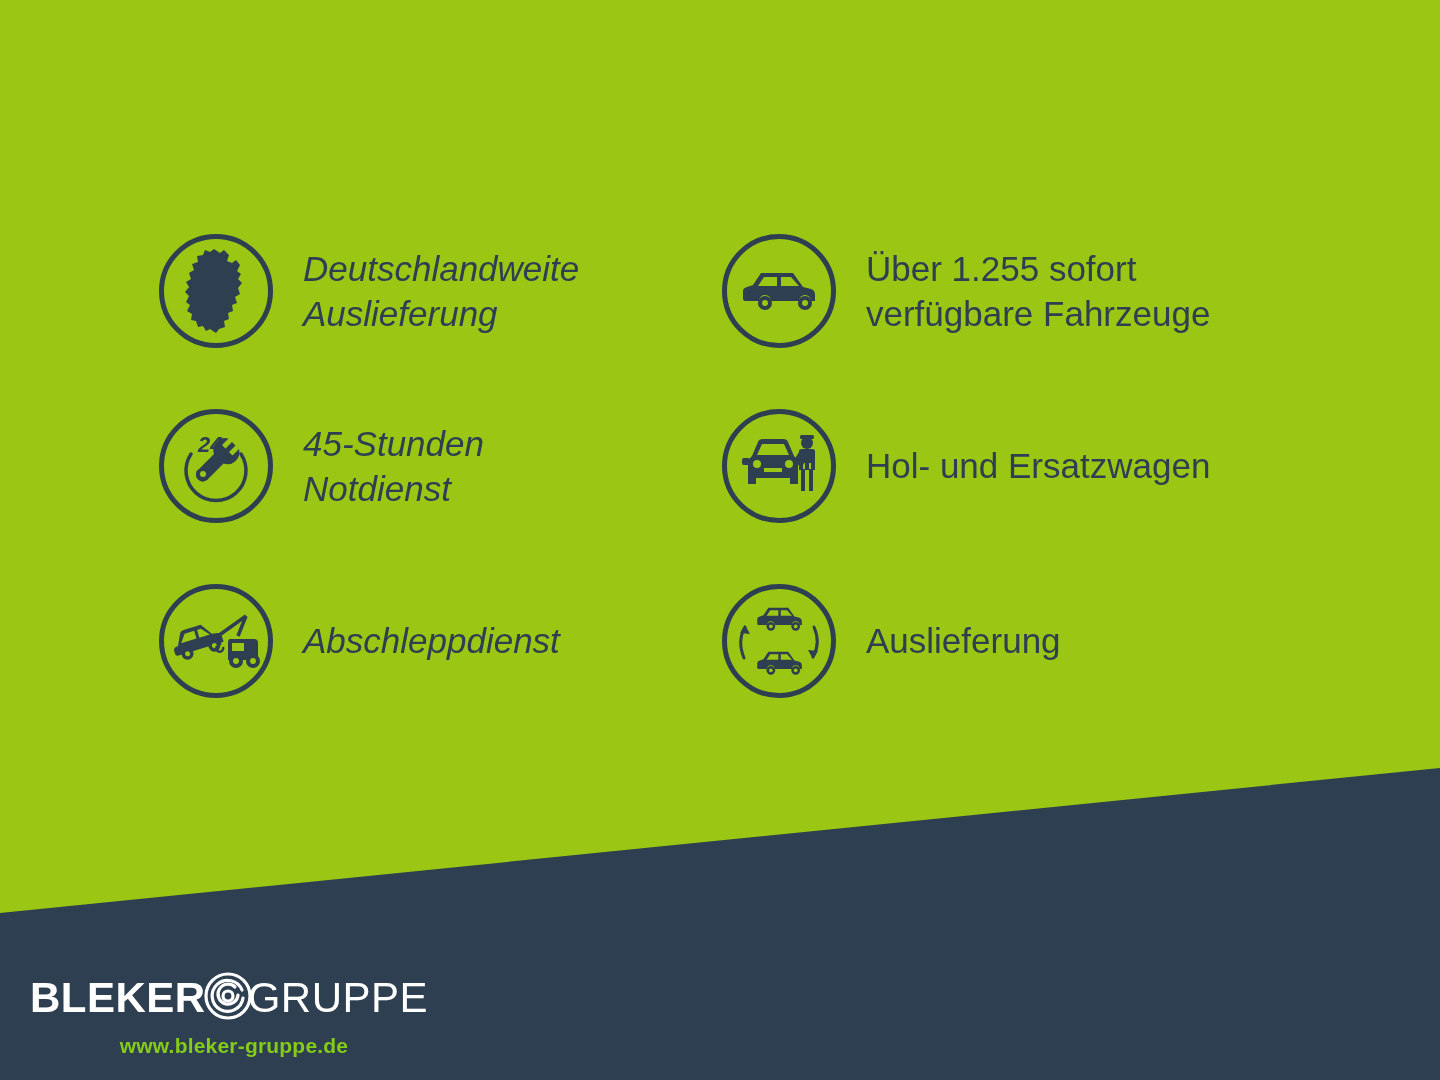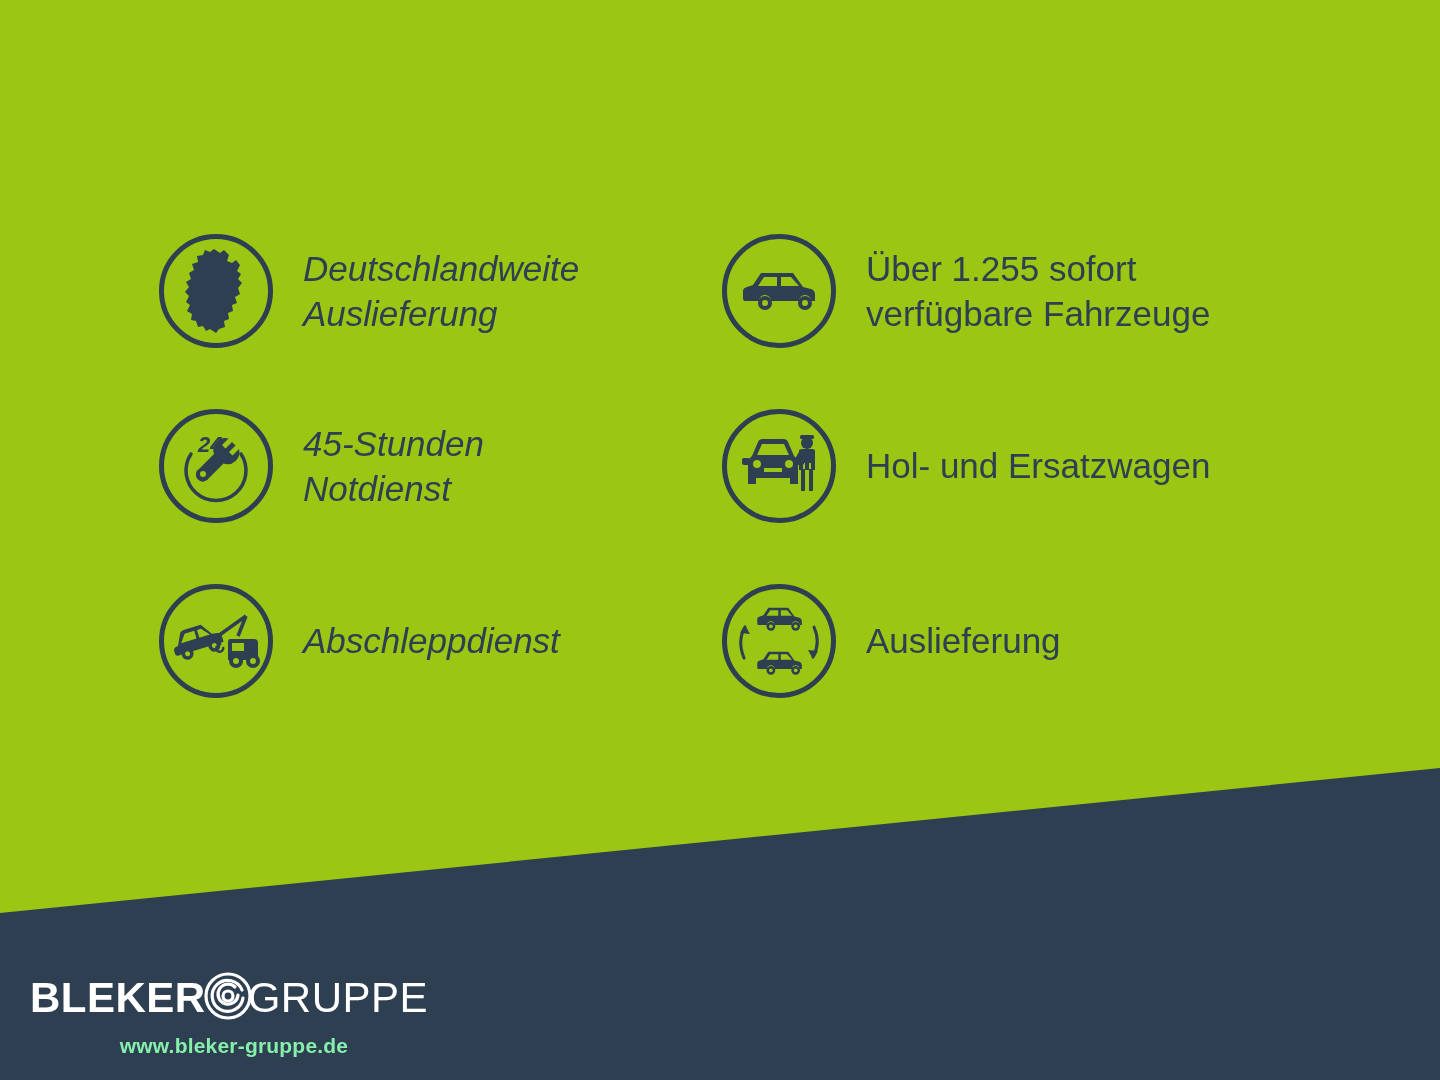--- a/index.html
+++ b/index.html
@@ -107,21 +107,21 @@
     font-weight: 400;
     letter-spacing: 0.5px;
   }
   .logo-mark {
     margin: 0 -6px 0 -4px;
     flex: 0 0 auto;
   }
   .logo-url {
     margin-top: 9px;
     text-align: center;
-    color: #86efac;
+    color: #84cc16;
     font-size: 21px;
     font-weight: bold;
     letter-spacing: 0.2px;
     padding-left: 8px;
   }
 </style>
 </head>
 <body>
 
 <div class="slide">

